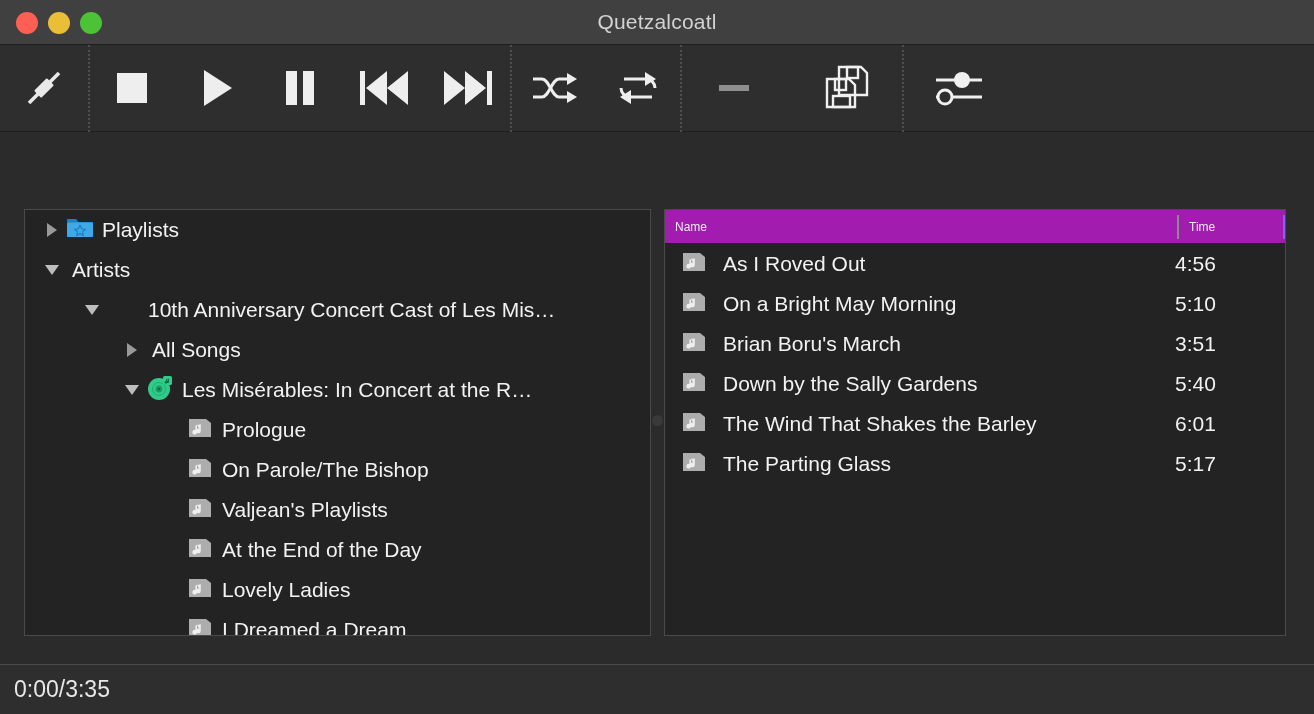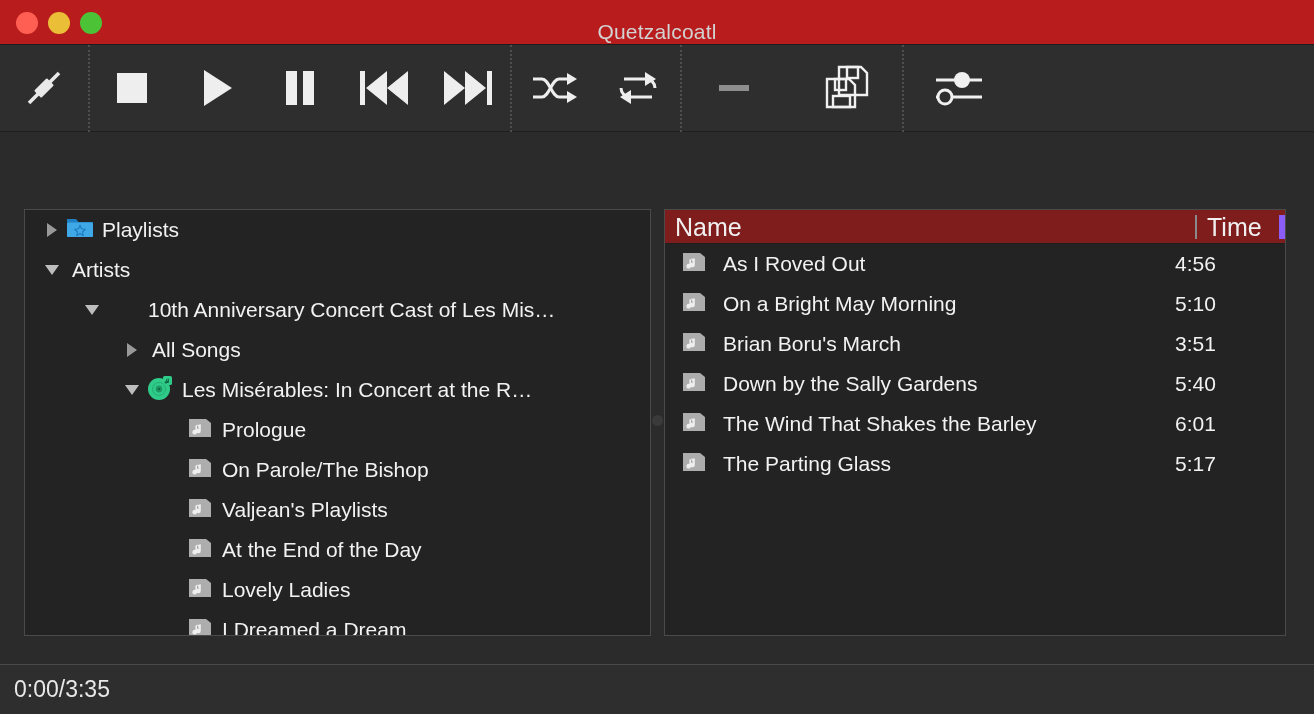--- a/index.html
+++ b/index.html
@@ -6,23 +6,23 @@
   html, body {
     width: 1314px; height: 714px;
     background: #2b2b2b;
     font-family: "Liberation Sans", sans-serif;
     overflow: hidden;
   }
 
   
   #titlebar {
     position: absolute; left: 0; top: 0; width: 1314px; height: 45px;
-    background: #b91c1c;
+    background: #404040;
     border-bottom: 1px solid #1d1d1d;
-    display: flex; align-items: flex-end;
+    display: flex; align-items: center;
   }
   #traffic { position: absolute; left: 16px; top: 0; height: 45px; display: flex; align-items: center; gap: 10px; }
   .light { width: 22px; height: 22px; border-radius: 50%; }
   .light.red    { background: #ff5f52; }
   .light.yellow { background: #ebbe38; }
   .light.green  { background: #4cc237; }
   #window-title {
     width: 100%; text-align: center;
     color: #d2d2d2; font-size: 21px; letter-spacing: .2px;
   }
@@ -97,26 +97,26 @@
   .twisty .arrow-d {
     width: 0; height: 0;
     border-top: 10px solid #bdbdbd; border-left: 7px solid transparent; border-right: 7px solid transparent;
   }
   .tw-spacer { width: 26px; min-width: 26px; }
   .ico { width: 30px; min-width: 30px; display: flex; align-items: center; justify-content: center; }
   .tlabel { padding-left: 7px; overflow: hidden; text-overflow: ellipsis; }
 
   
   #list-header {
-    height: 34px; background: #7f1d1d; display: flex; align-items: center;
+    height: 34px; background: #a21caf; display: flex; align-items: center;
     border-bottom: 1px solid #1f1f1f;
-    color: #f0f0f0; font-size: 25px;
+    color: #f0f0f0; font-size: 12px;
   }
   #col-name { flex: 1; padding-left: 10px; border-right: 2px solid #8a8a8a; height: 24px; line-height: 24px; cursor: pointer; }
-  #col-time { width: 88px; padding-left: 10px; border-right: 6px solid #8b5cf6; height: 24px; line-height: 24px; cursor: pointer; }
+  #col-time { width: 106px; padding-left: 10px; border-right: 2px solid #8b5cf6; height: 24px; line-height: 24px; cursor: pointer; }
   .list-row {
     height: 40px; display: flex; align-items: center;
     color: #f2f2f2; font-size: 21px; cursor: pointer;
   }
   .list-row.playing { font-weight: bold; }
   .lr-icon { width: 58px; min-width: 58px; display: flex; align-items: center; justify-content: center; }
   .lr-name { flex: 1; }
   .lr-time { width: 110px; text-align: left; padding-right: 24px; }
 
   

